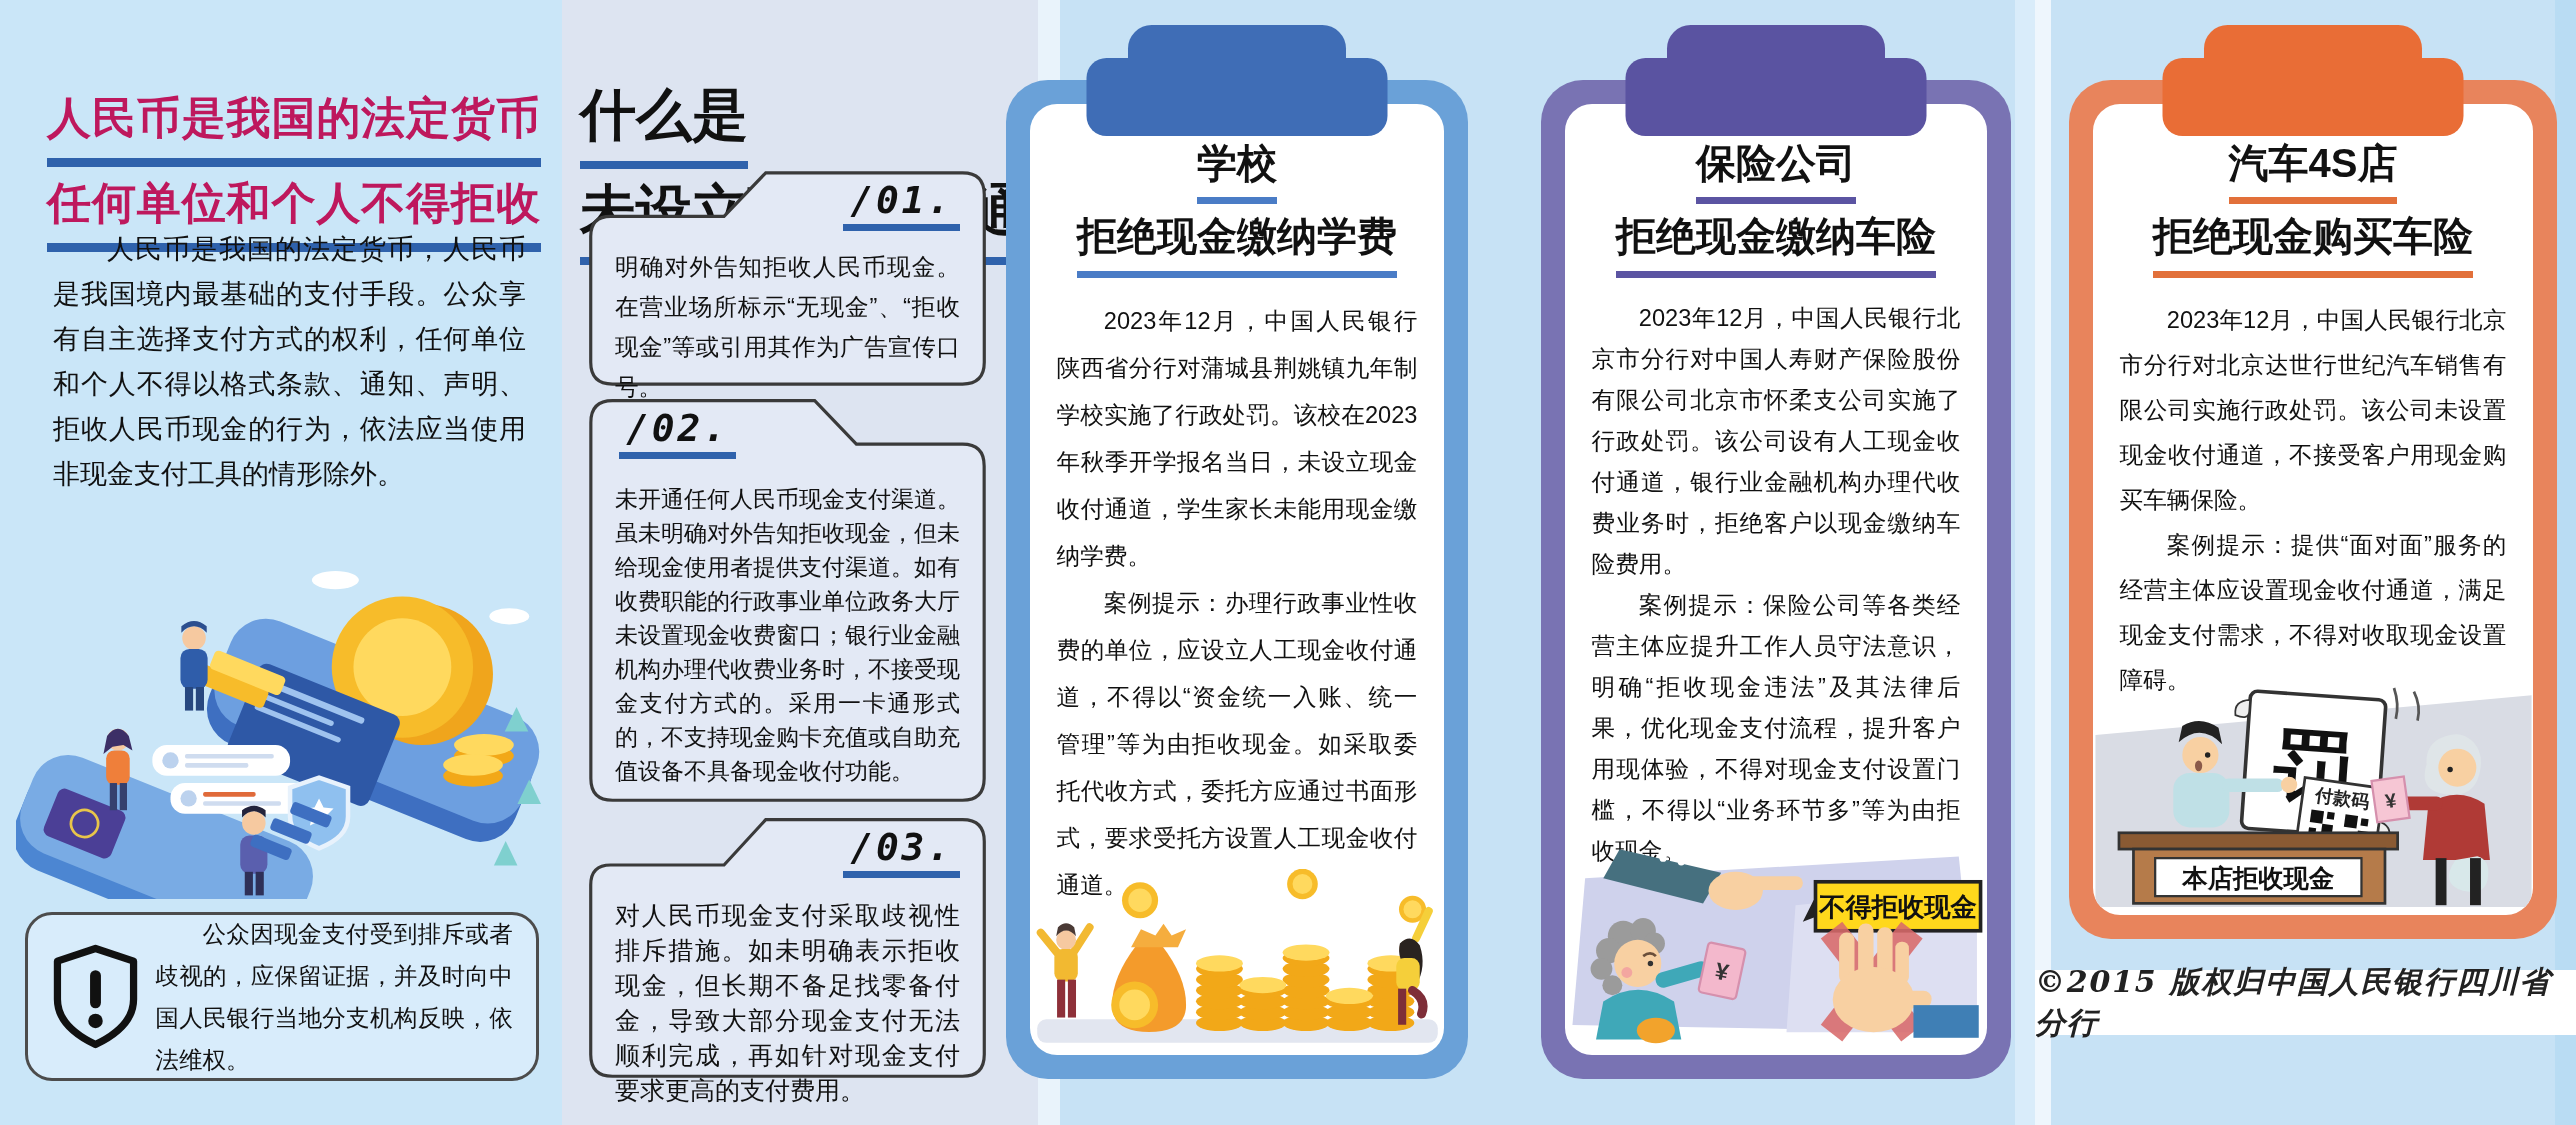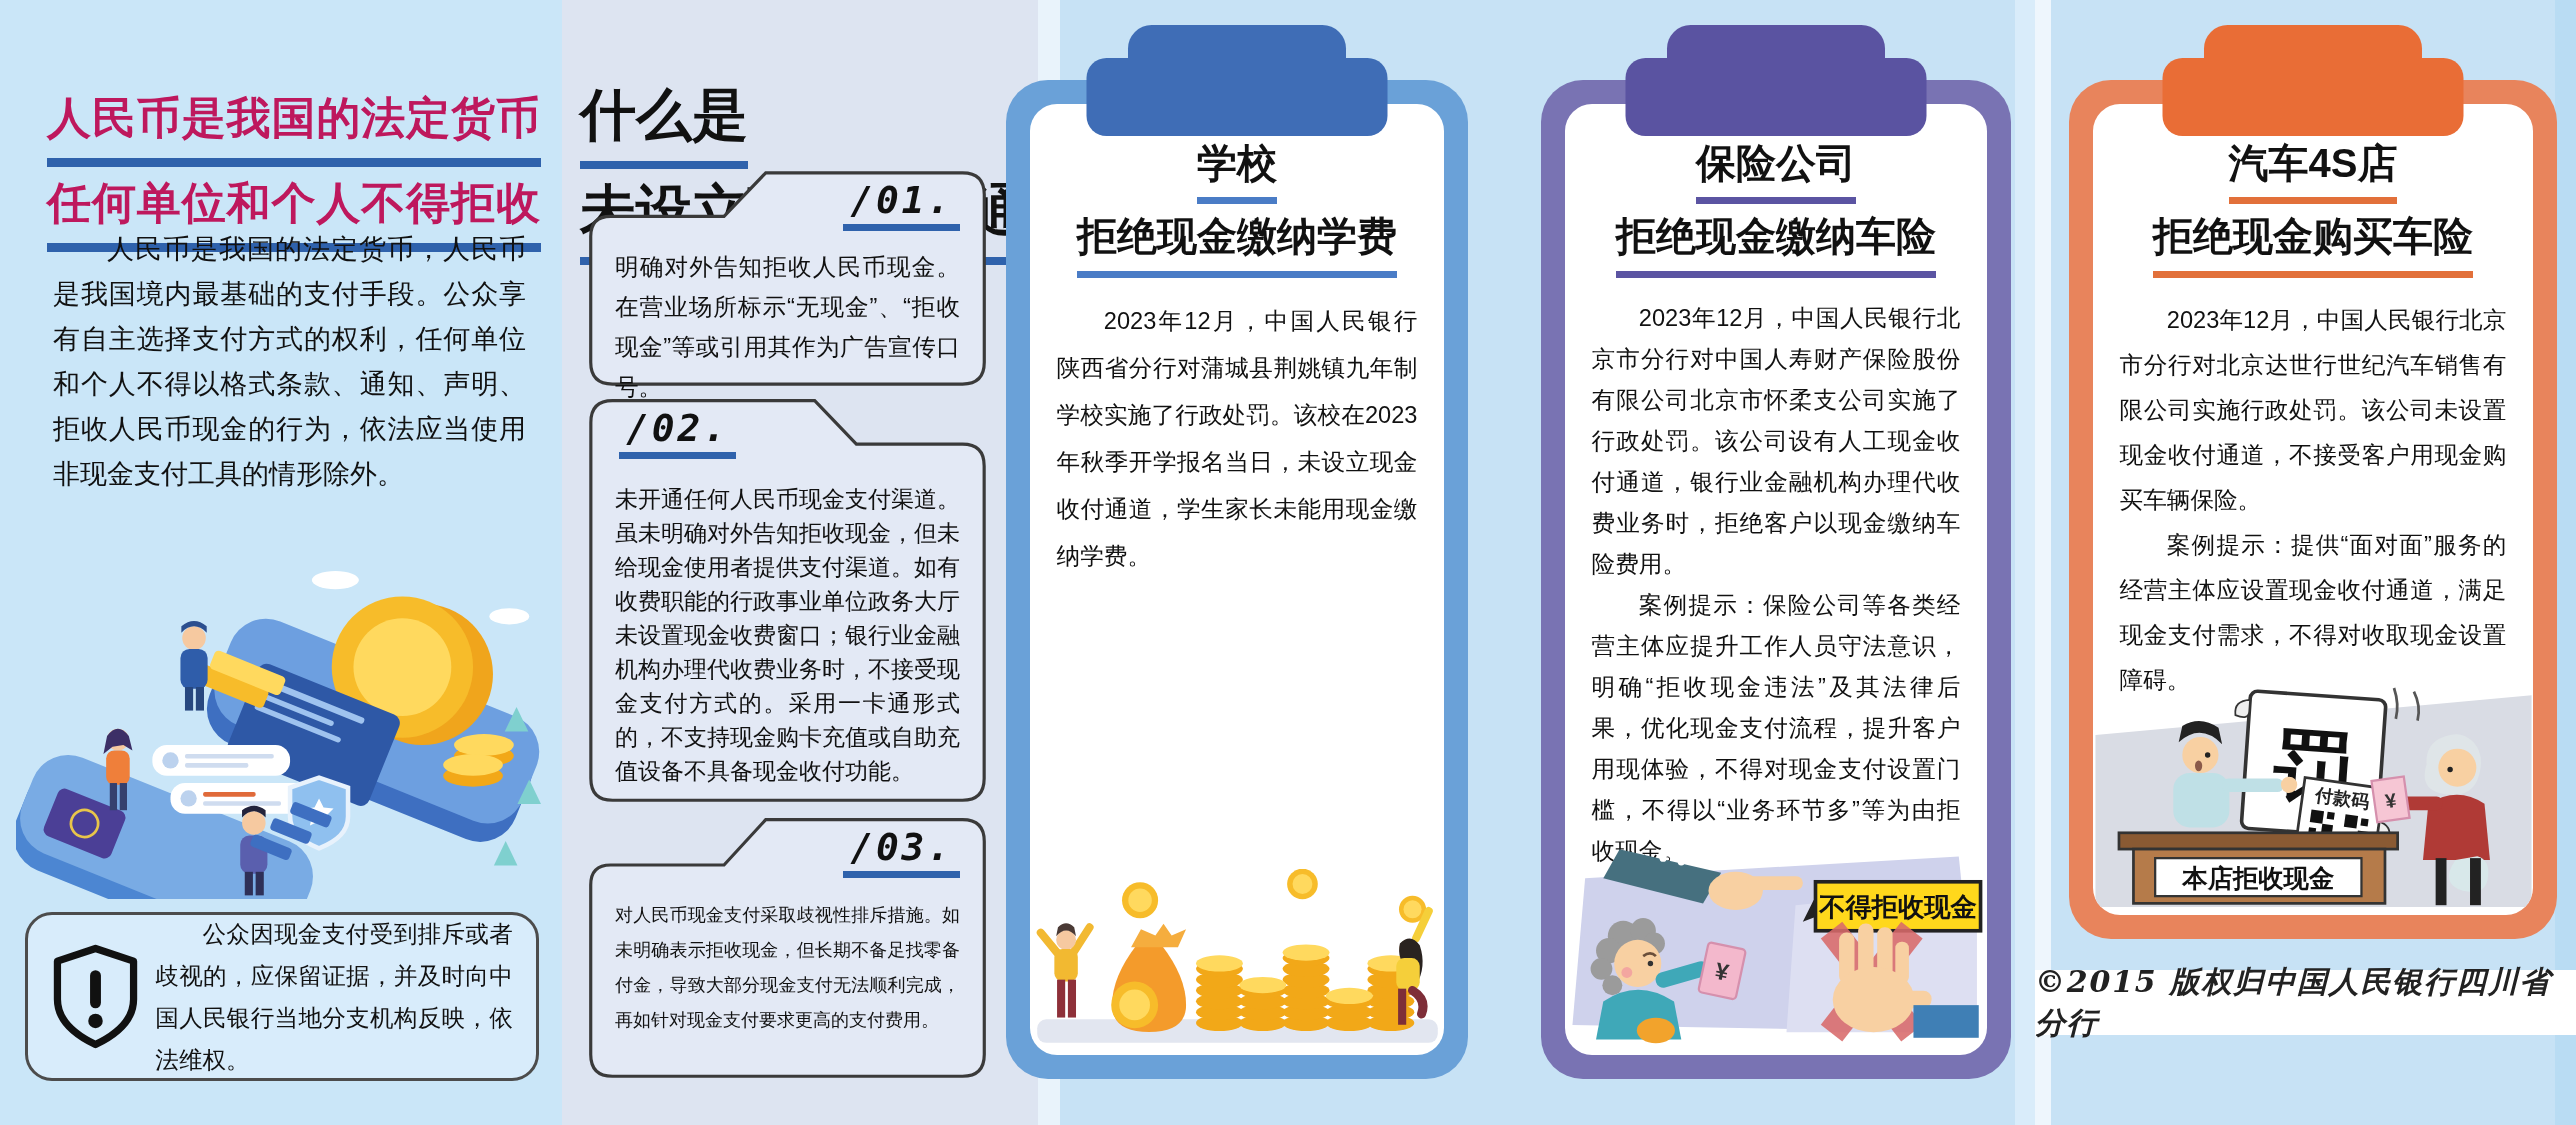--- a/index.html
+++ b/index.html
@@ -189,32 +189,33 @@
       </svg>
       <span class="cnum">/02.</span>
       <p style="top:85px;line-height:34px;font-size:23px;">未开通任何人民币现金支付渠道。虽未明确对外告知拒收现金，但未给现金使用者提供支付渠道。如有收费职能的行政事业单位政务大厅未设置现金收费窗口；银行业金融机构办理代收费业务时，不接受现金支付方式的。采用一卡通形式的，不支持现金购卡充值或自助充值设备不具备现金收付功能。</p>
     </div>
 
     <div class="card notch-right" style="top:816px;height:263px;">
       <svg class="frame" width="399" height="263" viewBox="0 0 440 290">
         <path d="M3 76 Q3 54 25 54 L150 54 L196 4 L413 4 Q437 4 437 28 L437 263 Q437 287 413 287 L27 287 Q3 287 3 263 Z" fill="#e3e9f5" stroke="#3a3a3a" stroke-width="3.5"></path>
       </svg>
       <span class="cnum">/03.</span>
-      <p style="top:82px;line-height:35px;font-size:18px;">对人民币现金支付采取歧视性排斥措施。如未明确表示拒收现金，但长期不备足找零备付金，导致大部分现金支付无法顺利完成，再如针对现金支付要求更高的支付费用。</p>
+      <p style="top:82px;line-height:35px;font-size:25px;">对人民币现金支付采取歧视性排斥措施。如未明确表示拒收现金，但长期不备足找零备付金，导致大部分现金支付无法顺利完成，再如针对现金支付要求更高的支付费用。</p>
     </div>
   </section>
 
   <section class="panel blue" style="left:1006px;top:23.6px;width:462px;height:1055px;">
     <div class="board"></div>
     <div class="inner">
       <h3 class="case-title">
         <span>学校</span><br>
         <span>拒绝现金缴纳学费</span>
       </h3>
       <p class="case-body" style="line-height:47px;">2023年12月，中国人民银行陕西省分行对蒲城县荆姚镇九年制学校实施了行政处罚。该校在2023年秋季开学报名当日，未设立现金收付通道，学生家长未能用现金缴纳学费。</p>
+      <p class="case-body" style="line-height:47px;margin-top:0;">案例提示：办理行政事业性收费的单位，应设立人工现金收付通道，不得以“资金统一入账、统一管理”等为由拒收现金。如采取委托代收方式，委托方应通过书面形式，要求受托方设置人工现金收付通道。</p>
       <div class="illus">
         <svg width="415" height="178" viewBox="0 0 460 196">
           <rect x="8" y="166" width="444" height="26" rx="10" fill="#e2e6f0"></rect>
           <g>
             <circle cx="122" cy="34" r="20" fill="#f7bc2a"></circle>
               <circle cx="122" cy="34" r="13" fill="#ffd95e"></circle>
             <circle cx="302" cy="16" r="17" fill="#f7bc2a"></circle>
               <circle cx="302" cy="16" r="11" fill="#ffd95e"></circle>
             <circle cx="424" cy="44" r="15" fill="#f7bc2a"></circle>
               <circle cx="424" cy="44" r="10" fill="#ffd95e"></circle>

